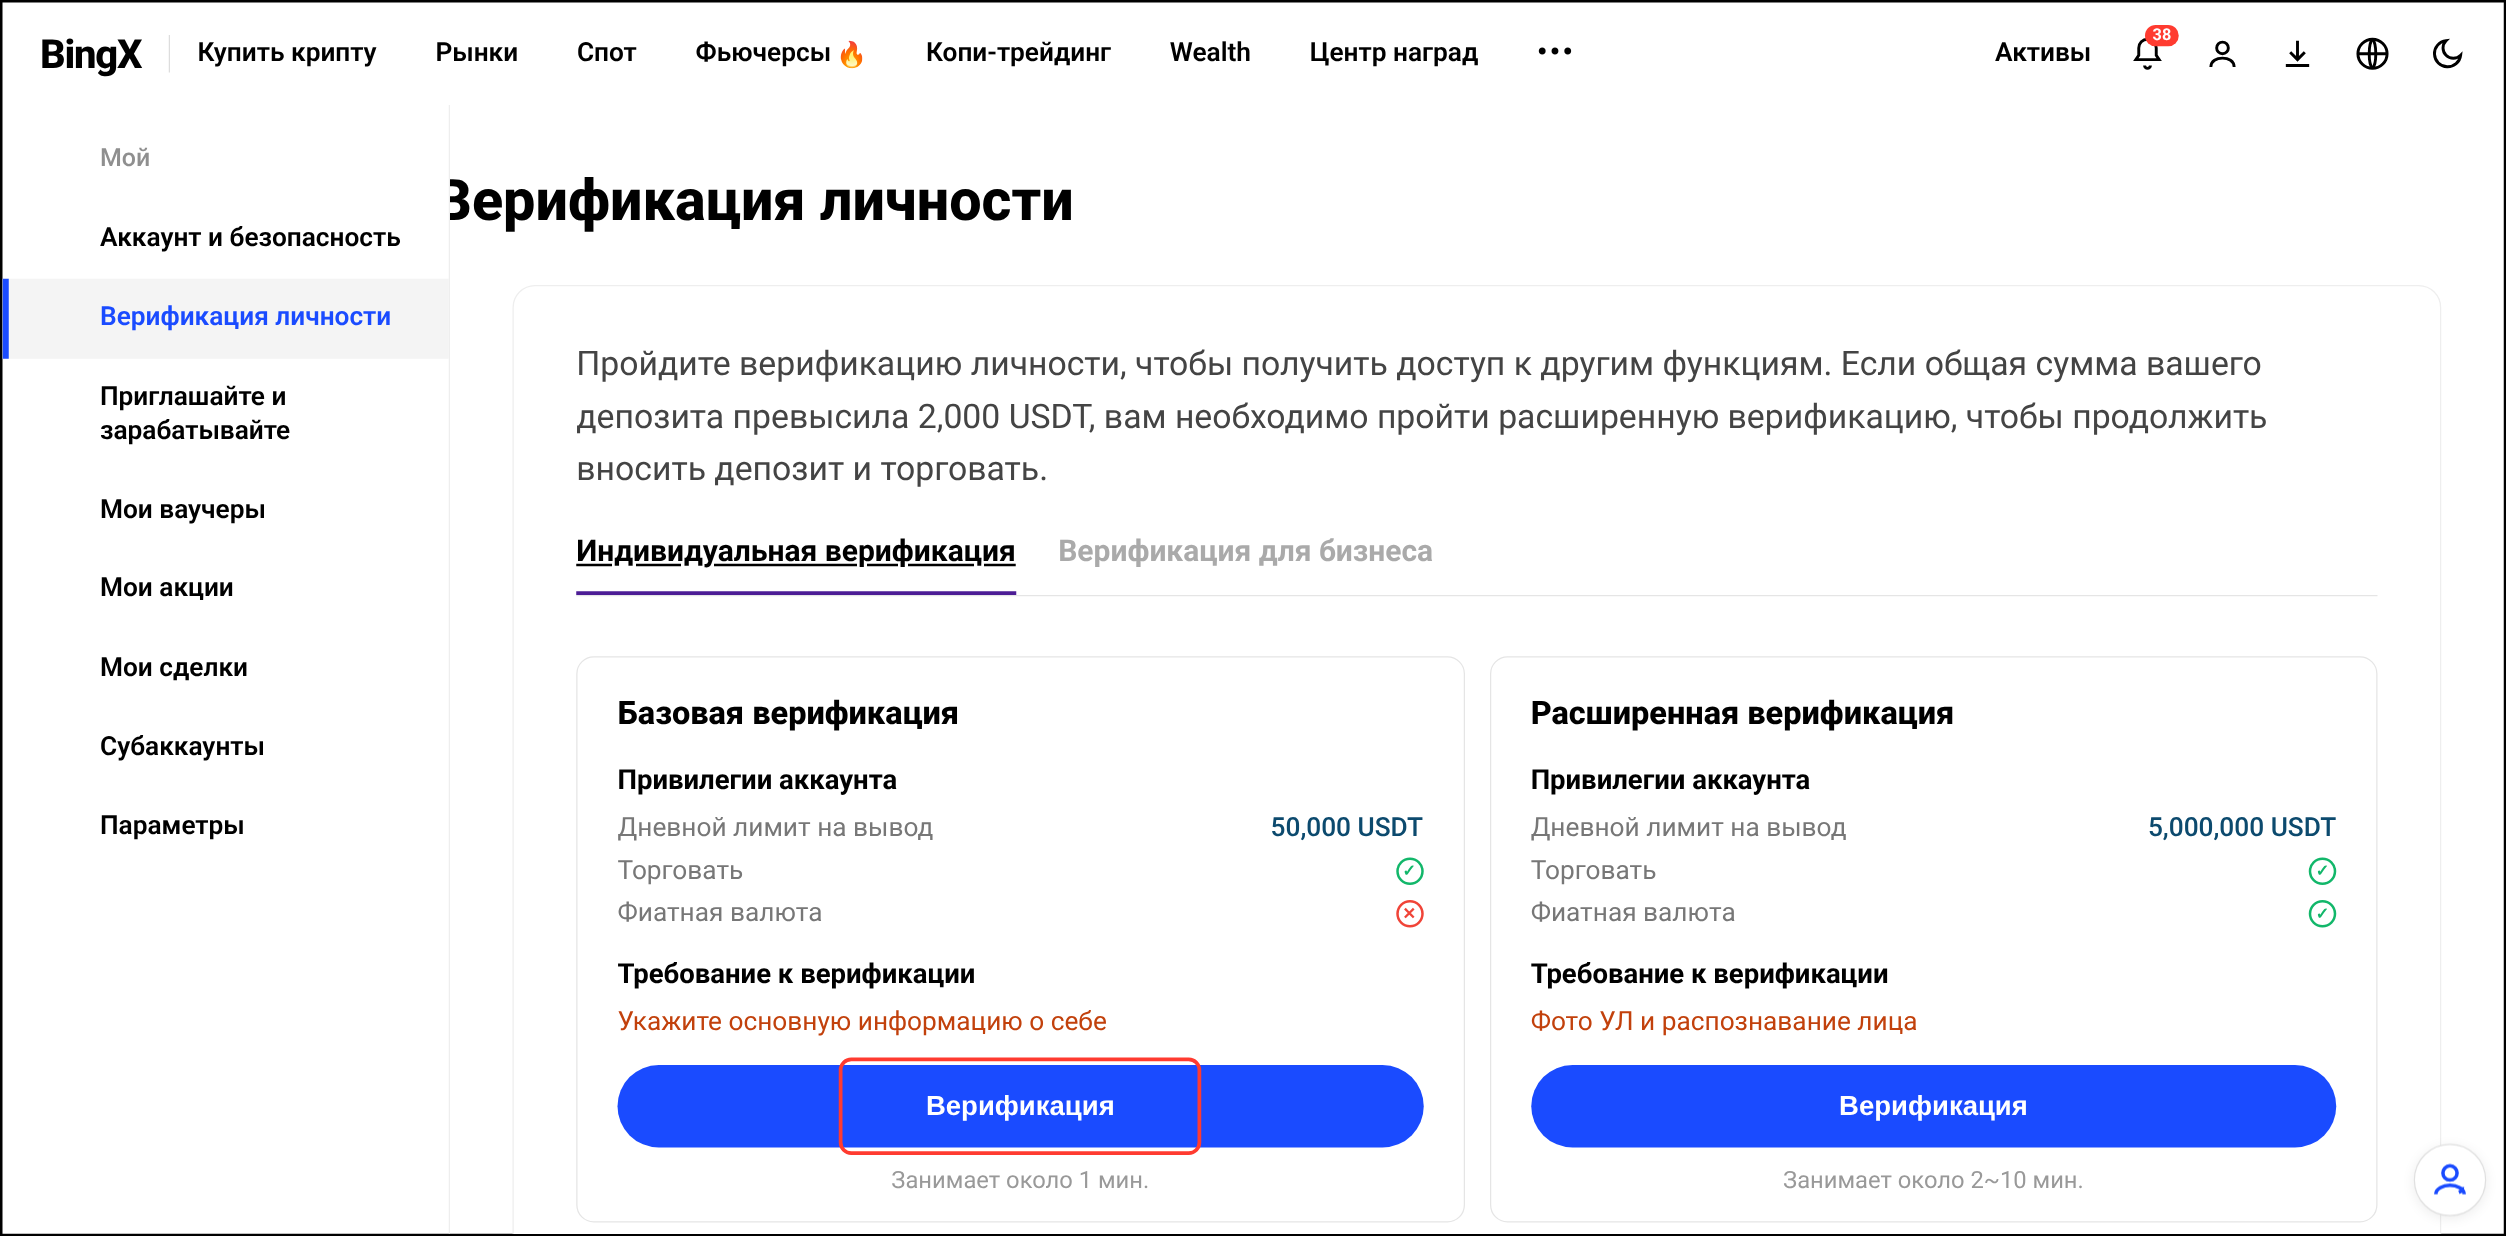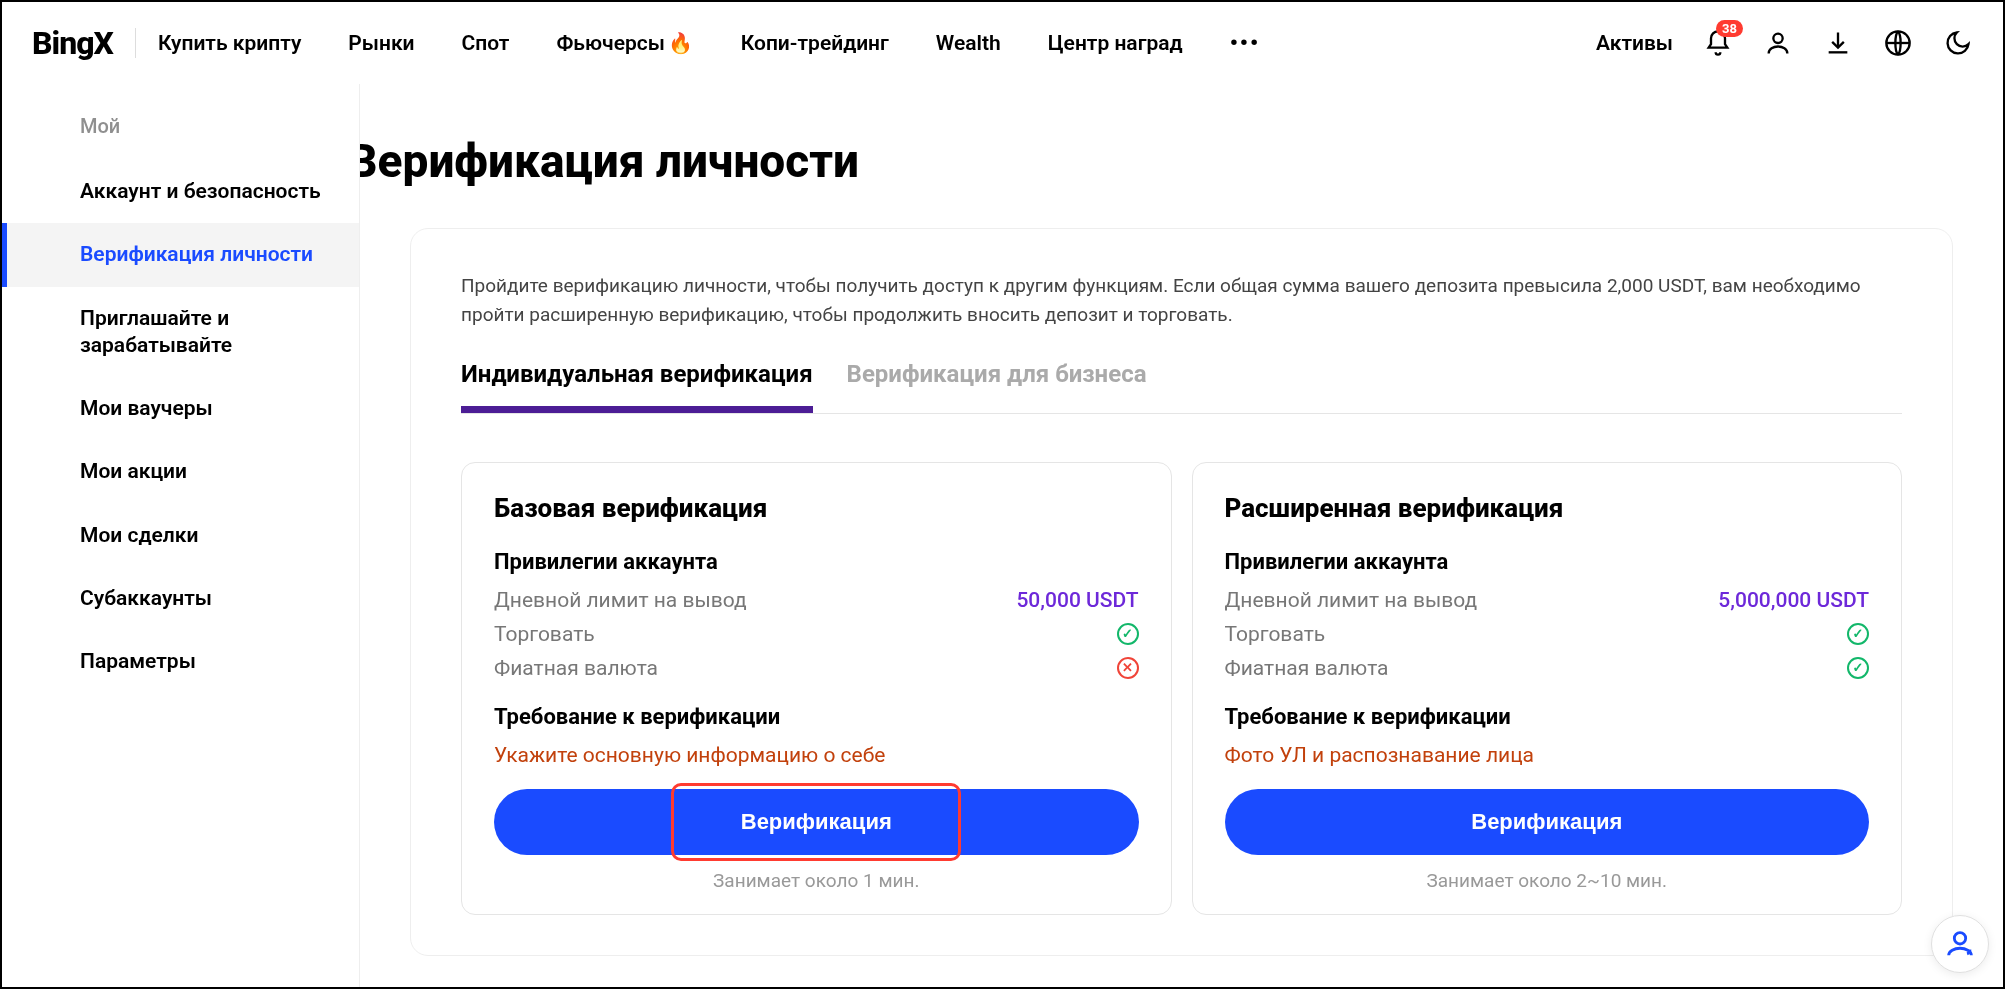--- a/index.html
+++ b/index.html
@@ -122,41 +122,42 @@
     margin-left: -62px;
     margin-top: 10px;
   }
   .panel {
     background: #fff;
     border: 1px solid #eee;
     border-radius: 18px;
     padding: 42px 50px 40px 50px;
   }
   .panel-intro {
-    font-size: 19px;
+    font-size: 27px;
     color: #444;
     line-height: 1.55;
     margin-bottom: 30px;
   }
   .tabs {
     display: flex;
     gap: 34px;
     border-bottom: 1px solid #e5e5e5;
     margin-bottom: 48px;
   }
   .tab {
     font-size: 24px;
     font-weight: 700;
     padding: 0 0 18px 0;
     cursor: pointer;
     color: #aaa;
   }
   .tab.active {
     color: #000;
-    border-bottom: 7px solid #4c1d95;
+    border-bottom: 3px solid #4c1d95;
+    text-decoration: underline;
   }
   .cards {
     display: flex;
     gap: 20px;
   }
   .card {
     flex: 1;
     border: 1px solid #e5e5e5;
     border-radius: 14px;
     padding: 30px 32px 22px 32px;
@@ -172,21 +173,21 @@
     margin-bottom: 14px;
   }
   .row {
     display: flex;
     justify-content: space-between;
     align-items: center;
     font-size: 21px;
     color: #777;
     margin-bottom: 10px;
   }
-  .row .val { color: #6d28d9; font-weight: 500; }
+  .row .val { color: #0c4a6e; font-weight: 500; }
   .status-icon {
     width: 22px;
     height: 22px;
     border-radius: 50%;
     border: 2px solid;
     display: flex;
     align-items: center;
     justify-content: center;
     font-size: 13px;
     font-weight: 900;

